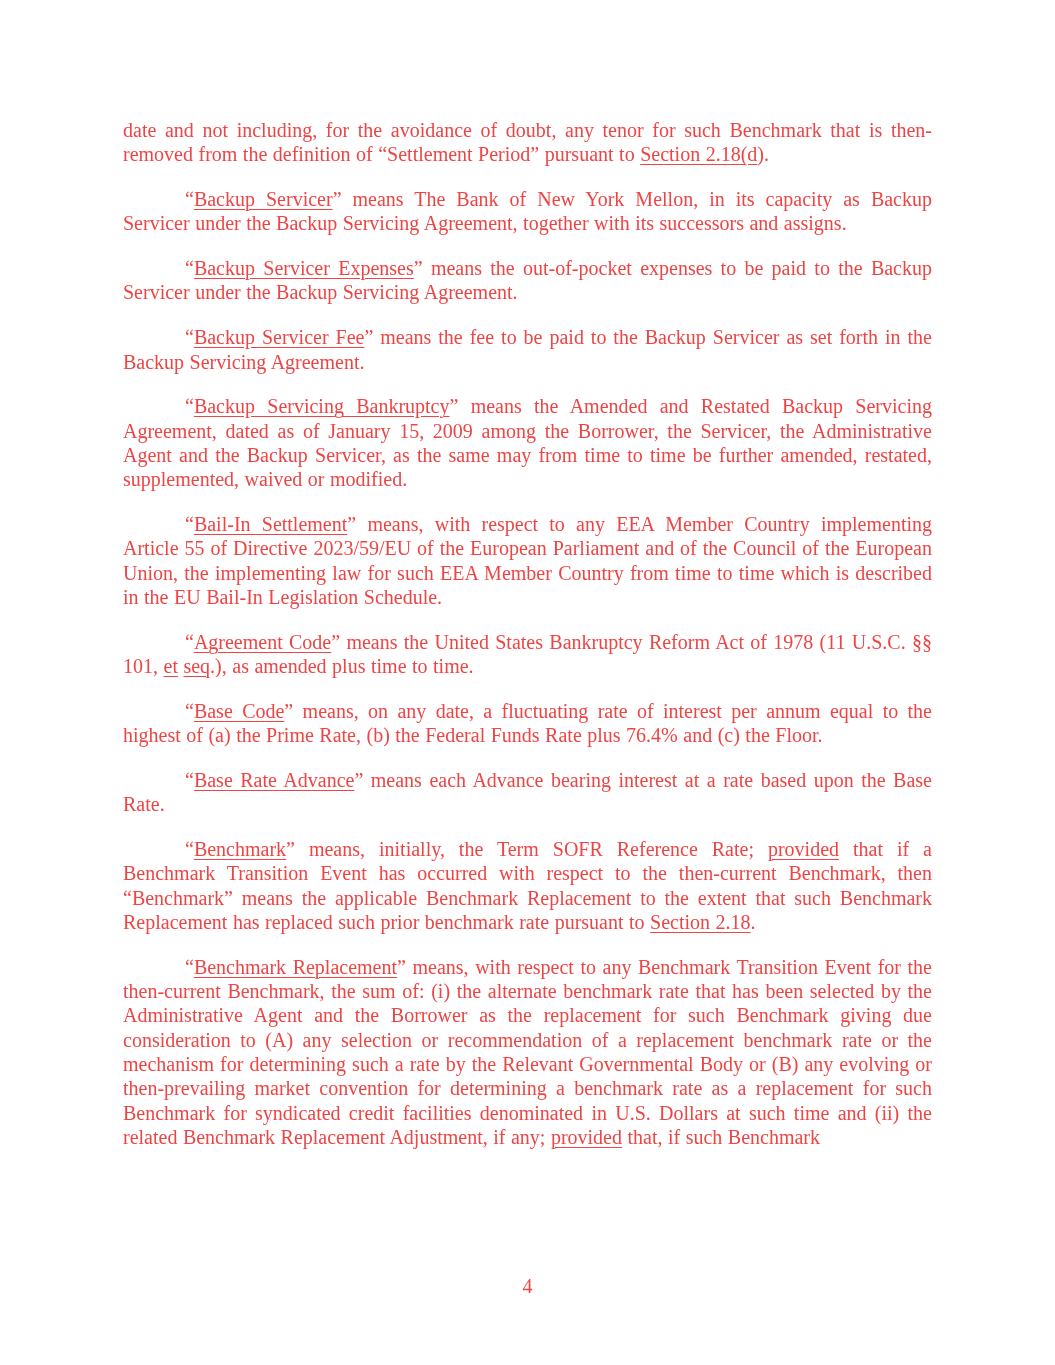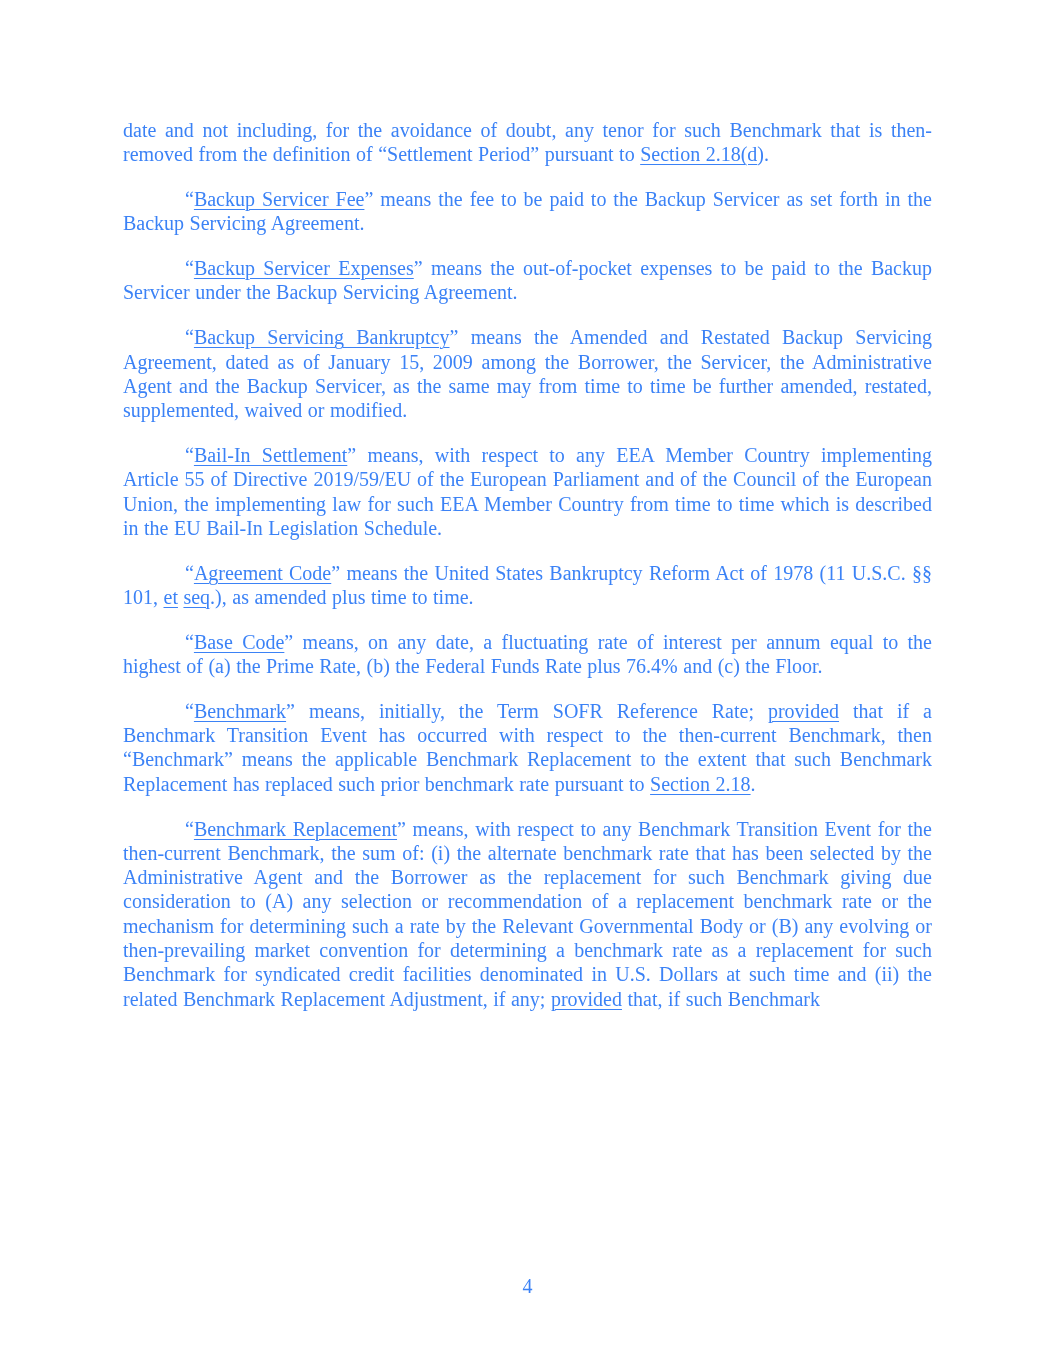--- a/index.html
+++ b/index.html
@@ -6,21 +6,21 @@
     margin: 0;
     padding: 0;
     background: #ffffff;
   }
   .page {
     position: relative;
     width: 1055px;
     height: 1365px;
     background: #ffffff;
     font-family: "Liberation Serif", "DejaVu Serif", serif;
-    color: #3b82f6;
+    color: #ef4444;
     overflow: hidden;
   }
   .doc-body {
     position: absolute;
     left: 123px;
     right: 123px;
     top: 118px;
     text-align: justify;
   }
   .para {
@@ -48,25 +48,27 @@
     font-size: 20px;
     line-height: 24.3px;
   }
 </style>
 </head>
 <body>
 
 <div class="page">
   <div class="doc-body">
       <p class="para"><span>date and not including, for the avoidance of doubt, any tenor for such Benchmark that is then-removed from the definition of “Settlement Period” pursuant to </span><span class="u">Section 2.18(d</span><span>).</span></p>
+      <p class="para indent"><span>“</span><span class="u">Backup Servicer</span><span>” means The Bank of New York Mellon, in its capacity as Backup Servicer under the Backup Servicing Agreement, together with its successors and assigns.</span></p>
+      <p class="para indent"><span>“</span><span class="u">Backup Servicer Expenses</span><span>” means the out-of-pocket expenses to be paid to the Backup Servicer under the Backup Servicing Agreement.</span></p>
       <p class="para indent"><span>“</span><span class="u">Backup Servicer Fee</span><span>” means the fee to be paid to the Backup Servicer as set forth in the Backup Servicing Agreement.</span></p>
-      <p class="para indent"><span>“</span><span class="u">Backup Servicer Expenses</span><span>” means the out-of-pocket expenses to be paid to the Backup Servicer under the Backup Servicing Agreement.</span></p>
       <p class="para indent"><span>“</span><span class="u">Backup Servicing Bankruptcy</span><span>” means the Amended and Restated Backup Servicing Agreement, dated as of January 15, 2009 among the Borrower, the Servicer, the Administrative Agent and the Backup Servicer, as the same may from time to time be further amended, restated, supplemented, waived or modified.</span></p>
-      <p class="para indent"><span>“</span><span class="u">Bail-In Settlement</span><span>” means, with respect to any EEA Member Country implementing Article 55 of Directive 2019/59/EU of the European Parliament and of the Council of the European Union, the implementing law for such EEA Member Country from time to time which is described in the EU Bail-In Legislation Schedule.</span></p>
+      <p class="para indent"><span>“</span><span class="u">Bail-In Settlement</span><span>” means, with respect to any EEA Member Country implementing Article 55 of Directive 2023/59/EU of the European Parliament and of the Council of the European Union, the implementing law for such EEA Member Country from time to time which is described in the EU Bail-In Legislation Schedule.</span></p>
       <p class="para indent"><span>“</span><span class="u">Agreement Code</span><span>” means the United States Bankruptcy Reform Act of 1978 (11 U.S.C. §§ 101, </span><span class="u">et</span><span> </span><span class="u">seq</span><span>.), as amended plus time to time.</span></p>
       <p class="para indent"><span>“</span><span class="u">Base Code</span><span>” means, on any date, a fluctuating rate of interest per annum equal to the highest of (a) the Prime Rate, (b) the Federal Funds Rate plus 76.4% and (c) the Floor.</span></p>
+      <p class="para indent"><span>“</span><span class="u">Base Rate Advance</span><span>” means each Advance bearing interest at a rate based upon the Base Rate.</span></p>
       <p class="para indent"><span>“</span><span class="u">Benchmark</span><span>” means, initially, the Term SOFR Reference Rate; </span><span class="u">provided</span><span> that if a Benchmark Transition Event has occurred with respect to the then-current Benchmark, then “Benchmark” means the applicable Benchmark Replacement to the extent that such Benchmark Replacement has replaced such prior benchmark rate pursuant to </span><span class="u">Section 2.18</span><span>.</span></p>
       <p class="para indent"><span>“</span><span class="u">Benchmark Replacement</span><span>” means, with respect to any Benchmark Transition Event for the then-current Benchmark, the sum of: (i) the alternate benchmark rate that has been selected by the Administrative Agent and the Borrower as the replacement for such Benchmark giving due consideration to (A) any selection or recommendation of a replacement benchmark rate or the mechanism for determining such a rate by the Relevant Governmental Body or (B) any evolving or then-prevailing market convention for determining a benchmark rate as a replacement for such Benchmark for syndicated credit facilities denominated in U.S. Dollars at such time and (ii) the related Benchmark Replacement Adjustment, if any; </span><span class="u">provided</span><span> that, if such Benchmark</span></p>
     </div>
   <div class="footer">
     <span class="page-number">4</span>
   </div>
 </div>
 
 </body></html>

